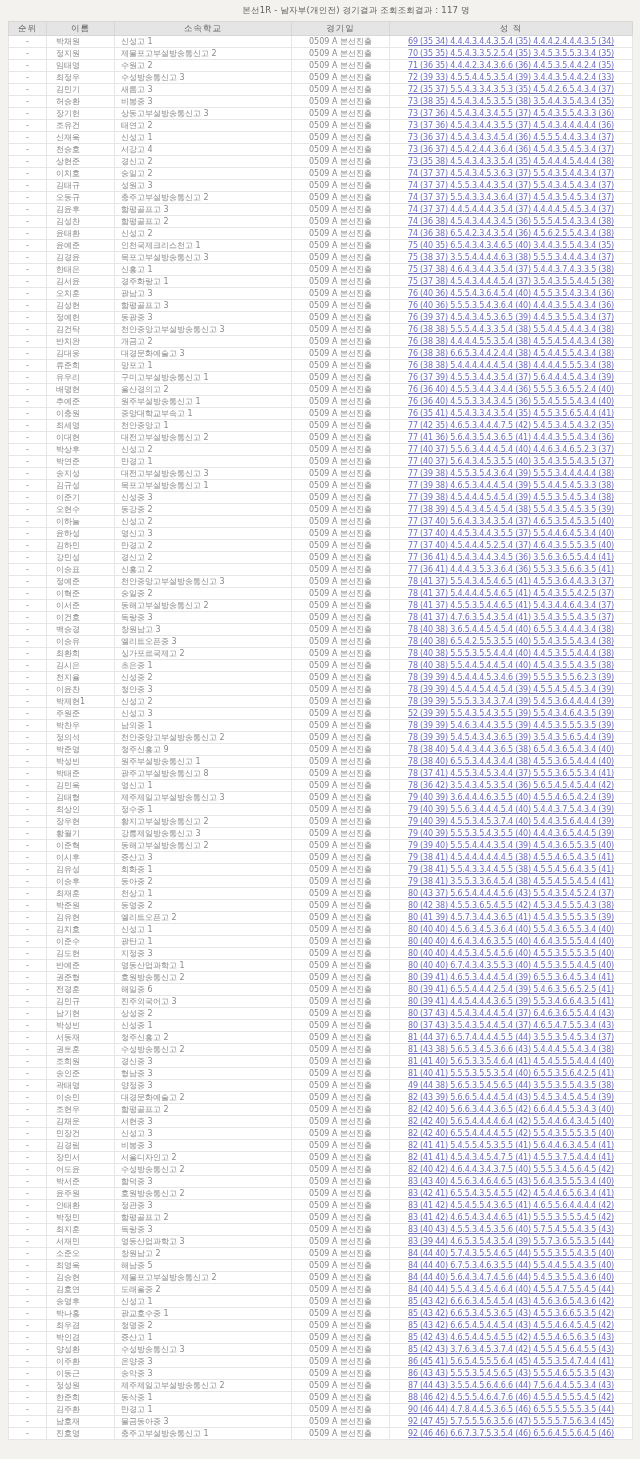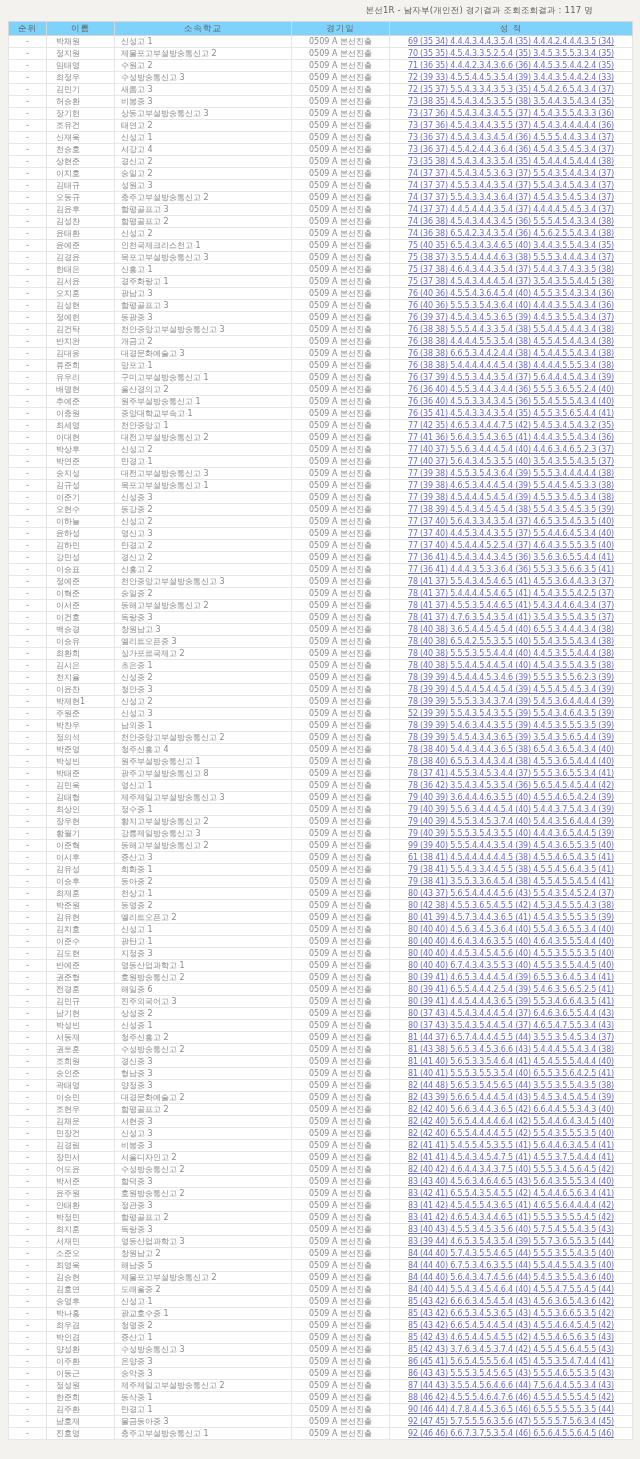--- a/index.html
+++ b/index.html
@@ -2,31 +2,31 @@
 <html><head>
 <meta charset="utf-8">
 <style>
   html,body{margin:0;padding:0;}
   body{
     width:640px;height:1459px;overflow:hidden;
     background:#f4f2ef;
     font-family:"DejaVu Sans","Liberation Sans",sans-serif;
   }
   .titlebar{
-    display:flex;justify-content:flex-end;align-items:center;
+    display:flex;justify-content:center;align-items:center;
     padding:5px 47px 4px 119px;
     font-size:8.5px;color:#5f5f5f;letter-spacing:0.2px;
   }
   table.results{
     width:624px;margin:0 8px;
     border-collapse:collapse;table-layout:fixed;
     background:#ffffff;
   }
   th{
-    height:13px;background:#7dd3fc;
+    height:13px;background:#e5e5e5;
     border:1px solid #d7d7d5;
     font-size:8.5px;font-weight:normal;color:#666666;
     padding:0;letter-spacing:1px;
   }
   td{
     height:11px;border:1px solid #e6e6e6;
     font-size:8px;color:#8a8a8a;
     padding:0;white-space:nowrap;overflow:hidden;
     line-height:11px;
   }
@@ -534,21 +534,21 @@
     <td class="c-rank">-</td>
     <td class="c-name">정의석</td>
     <td class="c-school">천안중앙고부설방송통신고 2</td>
     <td class="c-date">0509 A 본선진출</td>
     <td class="c-score"><a href="#">78 (39 39) 5.4.5.4.3.4.3.6.5 (39) 3.5.4.3.5.6.5.4.4 (39)</a></td>
   </tr>
 
   <tr>
     <td class="c-rank">-</td>
     <td class="c-name">박준영</td>
-    <td class="c-school">청주신흥고 4</td>
+    <td class="c-school">청주신흥고 9</td>
     <td class="c-date">0509 A 본선진출</td>
     <td class="c-score"><a href="#">78 (38 40) 5.4.4.3.4.4.3.6.5 (38) 6.5.4.3.6.5.4.3.4 (40)</a></td>
   </tr>
 
   <tr>
     <td class="c-rank">-</td>
     <td class="c-name">박성빈</td>
     <td class="c-school">원주부설방송통신고 1</td>
     <td class="c-date">0509 A 본선진출</td>
     <td class="c-score"><a href="#">78 (38 40) 6.5.5.3.4.4.3.4.4 (38) 4.5.5.3.6.5.4.4.4 (40)</a></td>
@@ -600,29 +600,29 @@
     <td class="c-school">강릉제일방송통신고 3</td>
     <td class="c-date">0509 A 본선진출</td>
     <td class="c-score"><a href="#">79 (40 39) 5.5.5.3.5.4.3.5.5 (40) 4.4.4.3.6.5.4.4.5 (39)</a></td>
   </tr>
 
   <tr>
     <td class="c-rank">-</td>
     <td class="c-name">이준혁</td>
     <td class="c-school">동해고부설방송통신고 2</td>
     <td class="c-date">0509 A 본선진출</td>
-    <td class="c-score"><a href="#">99 (39 40) 5.5.5.4.4.4.3.5.4 (39) 4.5.4.3.6.5.5.3.5 (40)</a></td>
+    <td class="c-score"><a href="#">79 (39 40) 5.5.5.4.4.4.3.5.4 (39) 4.5.4.3.6.5.5.3.5 (40)</a></td>
   </tr>
 
   <tr>
     <td class="c-rank">-</td>
     <td class="c-name">이시후</td>
     <td class="c-school">증산고 3</td>
     <td class="c-date">0509 A 본선진출</td>
-    <td class="c-score"><a href="#">61 (38 41) 4.5.4.4.4.4.4.4.5 (38) 4.5.5.4.6.5.4.3.5 (41)</a></td>
+    <td class="c-score"><a href="#">79 (38 41) 4.5.4.4.4.4.4.4.5 (38) 4.5.5.4.6.5.4.3.5 (41)</a></td>
   </tr>
 
   <tr>
     <td class="c-rank">-</td>
     <td class="c-name">김유성</td>
     <td class="c-school">회화중 1</td>
     <td class="c-date">0509 A 본선진출</td>
     <td class="c-score"><a href="#">79 (38 41) 5.5.4.3.3.4.4.5.5 (38) 4.5.5.4.5.6.4.3.5 (41)</a></td>
   </tr>
 
@@ -760,21 +760,21 @@
     <td class="c-school">형남중 3</td>
     <td class="c-date">0509 A 본선진출</td>
     <td class="c-score"><a href="#">81 (40 41) 5.5.5.3.5.5.3.5.4 (40) 6.5.5.3.5.6.4.2.5 (41)</a></td>
   </tr>
 
   <tr>
     <td class="c-rank">-</td>
     <td class="c-name">곽태영</td>
     <td class="c-school">양정중 3</td>
     <td class="c-date">0509 A 본선진출</td>
-    <td class="c-score"><a href="#">82 (44 48) 5.6.5.3.5.4.5.6.5 (44) 3.5.5.3.5.5.4.3.5 (38)</a></td>
+    <td class="c-score"><a href="#">49 (44 38) 5.6.5.3.5.4.5.6.5 (44) 3.5.5.3.5.5.4.3.5 (38)</a></td>
   </tr>
 
   <tr>
     <td class="c-rank">-</td>
     <td class="c-name">이승민</td>
     <td class="c-school">대경문화예술고 2</td>
     <td class="c-date">0509 A 본선진출</td>
     <td class="c-score"><a href="#">82 (43 39) 5.6.6.5.4.4.4.5.4 (43) 5.4.5.3.4.5.4.5.4 (39)</a></td>
   </tr>
 

